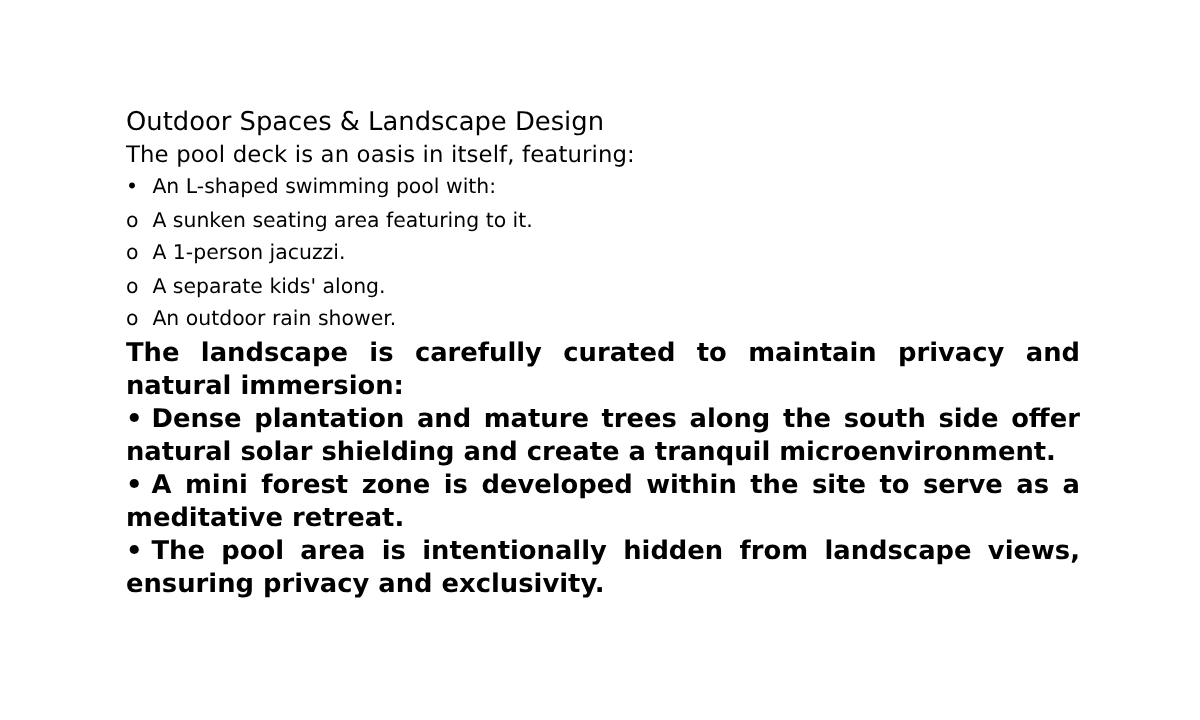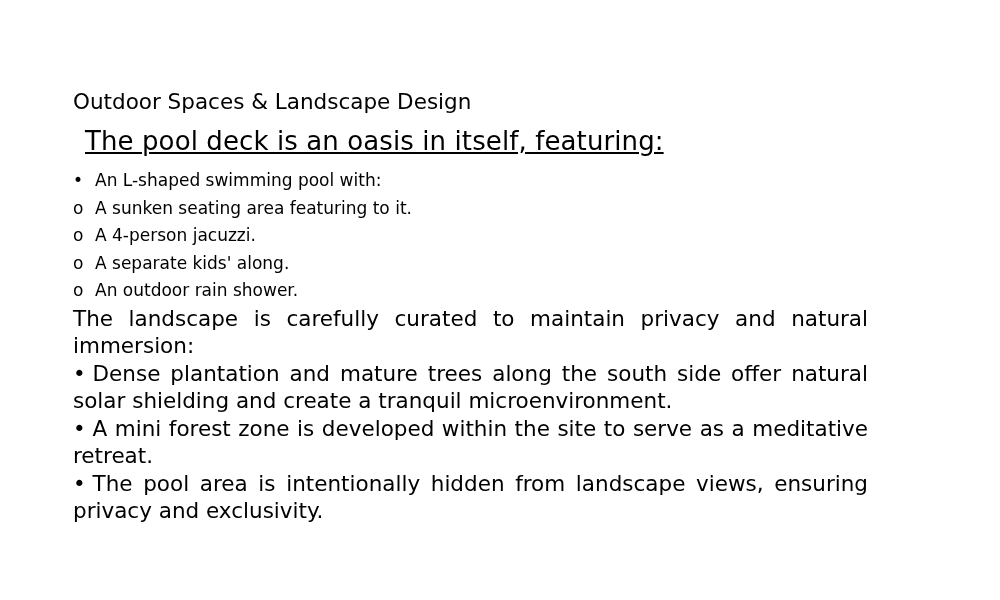--- a/index.html
+++ b/index.html
@@ -12,52 +12,52 @@
     background: #ffffff;
     font-family: "DejaVu Sans", sans-serif;
     color: #000000;
     overflow: hidden;
   }
   .page {
     position: relative;
     width: 1000px;
     height: 600px;
     box-sizing: border-box;
-    padding: 88px 100px 0 73px;
+    padding: 88px 100px 0 105px;
   }
   .doc-block {
     width: 795px;
   }
   .line {
-    font-size: 26px;
+    font-size: 19px;
     line-height: 27.5px;
     letter-spacing: 0.1px;
-    margin: 12px;
+    margin: 0;
     white-space: pre-wrap;
-    text-decoration: underline;
   }
   .heading {
     font-size: 21.5px;
     line-height: 27.5px;
     margin: 0;
     font-weight: 400;
   }
   .bullet-line {
     font-size: 17px;
     line-height: 27.5px;
     margin: 0;
     display: block;
   }
   .justified {
     text-align: justify;
     text-align-last: left;
     font-size: 21.5px;
     line-height: 27.5px;
     margin: 0;
     hyphens: manual;
+    font-weight: bold;
   }
   .marker {
     display: inline-block;
   }
   .bullet-dot .marker {
     width: 22px;
   }
   .bullet-o .marker {
     width: 22px;
   }
@@ -72,21 +72,21 @@
 
     <div class="line">The pool deck is an oasis in itself, featuring:</div>
 
     <div class="bullet-line bullet-dot">
       <span class="marker">•&nbsp;</span><span>An L-shaped swimming pool with:</span>
     </div>
     <div class="bullet-line bullet-o">
       <span class="marker">o&nbsp;</span><span>A sunken seating area featuring to it.</span>
     </div>
     <div class="bullet-line bullet-o">
-      <span class="marker">o&nbsp;</span><span>A 4-person jacuzzi.</span>
+      <span class="marker">o&nbsp;</span><span>A 1-person jacuzzi.</span>
     </div>
     <div class="bullet-line bullet-o">
       <span class="marker">o&nbsp;</span><span>A separate kids' along.</span>
     </div>
     <div class="bullet-line bullet-o">
       <span class="marker">o&nbsp;</span><span>An outdoor rain shower.</span>
     </div>
 
     <div class="justified">The landscape is carefully curated to maintain privacy and natural immersion:</div>
 

